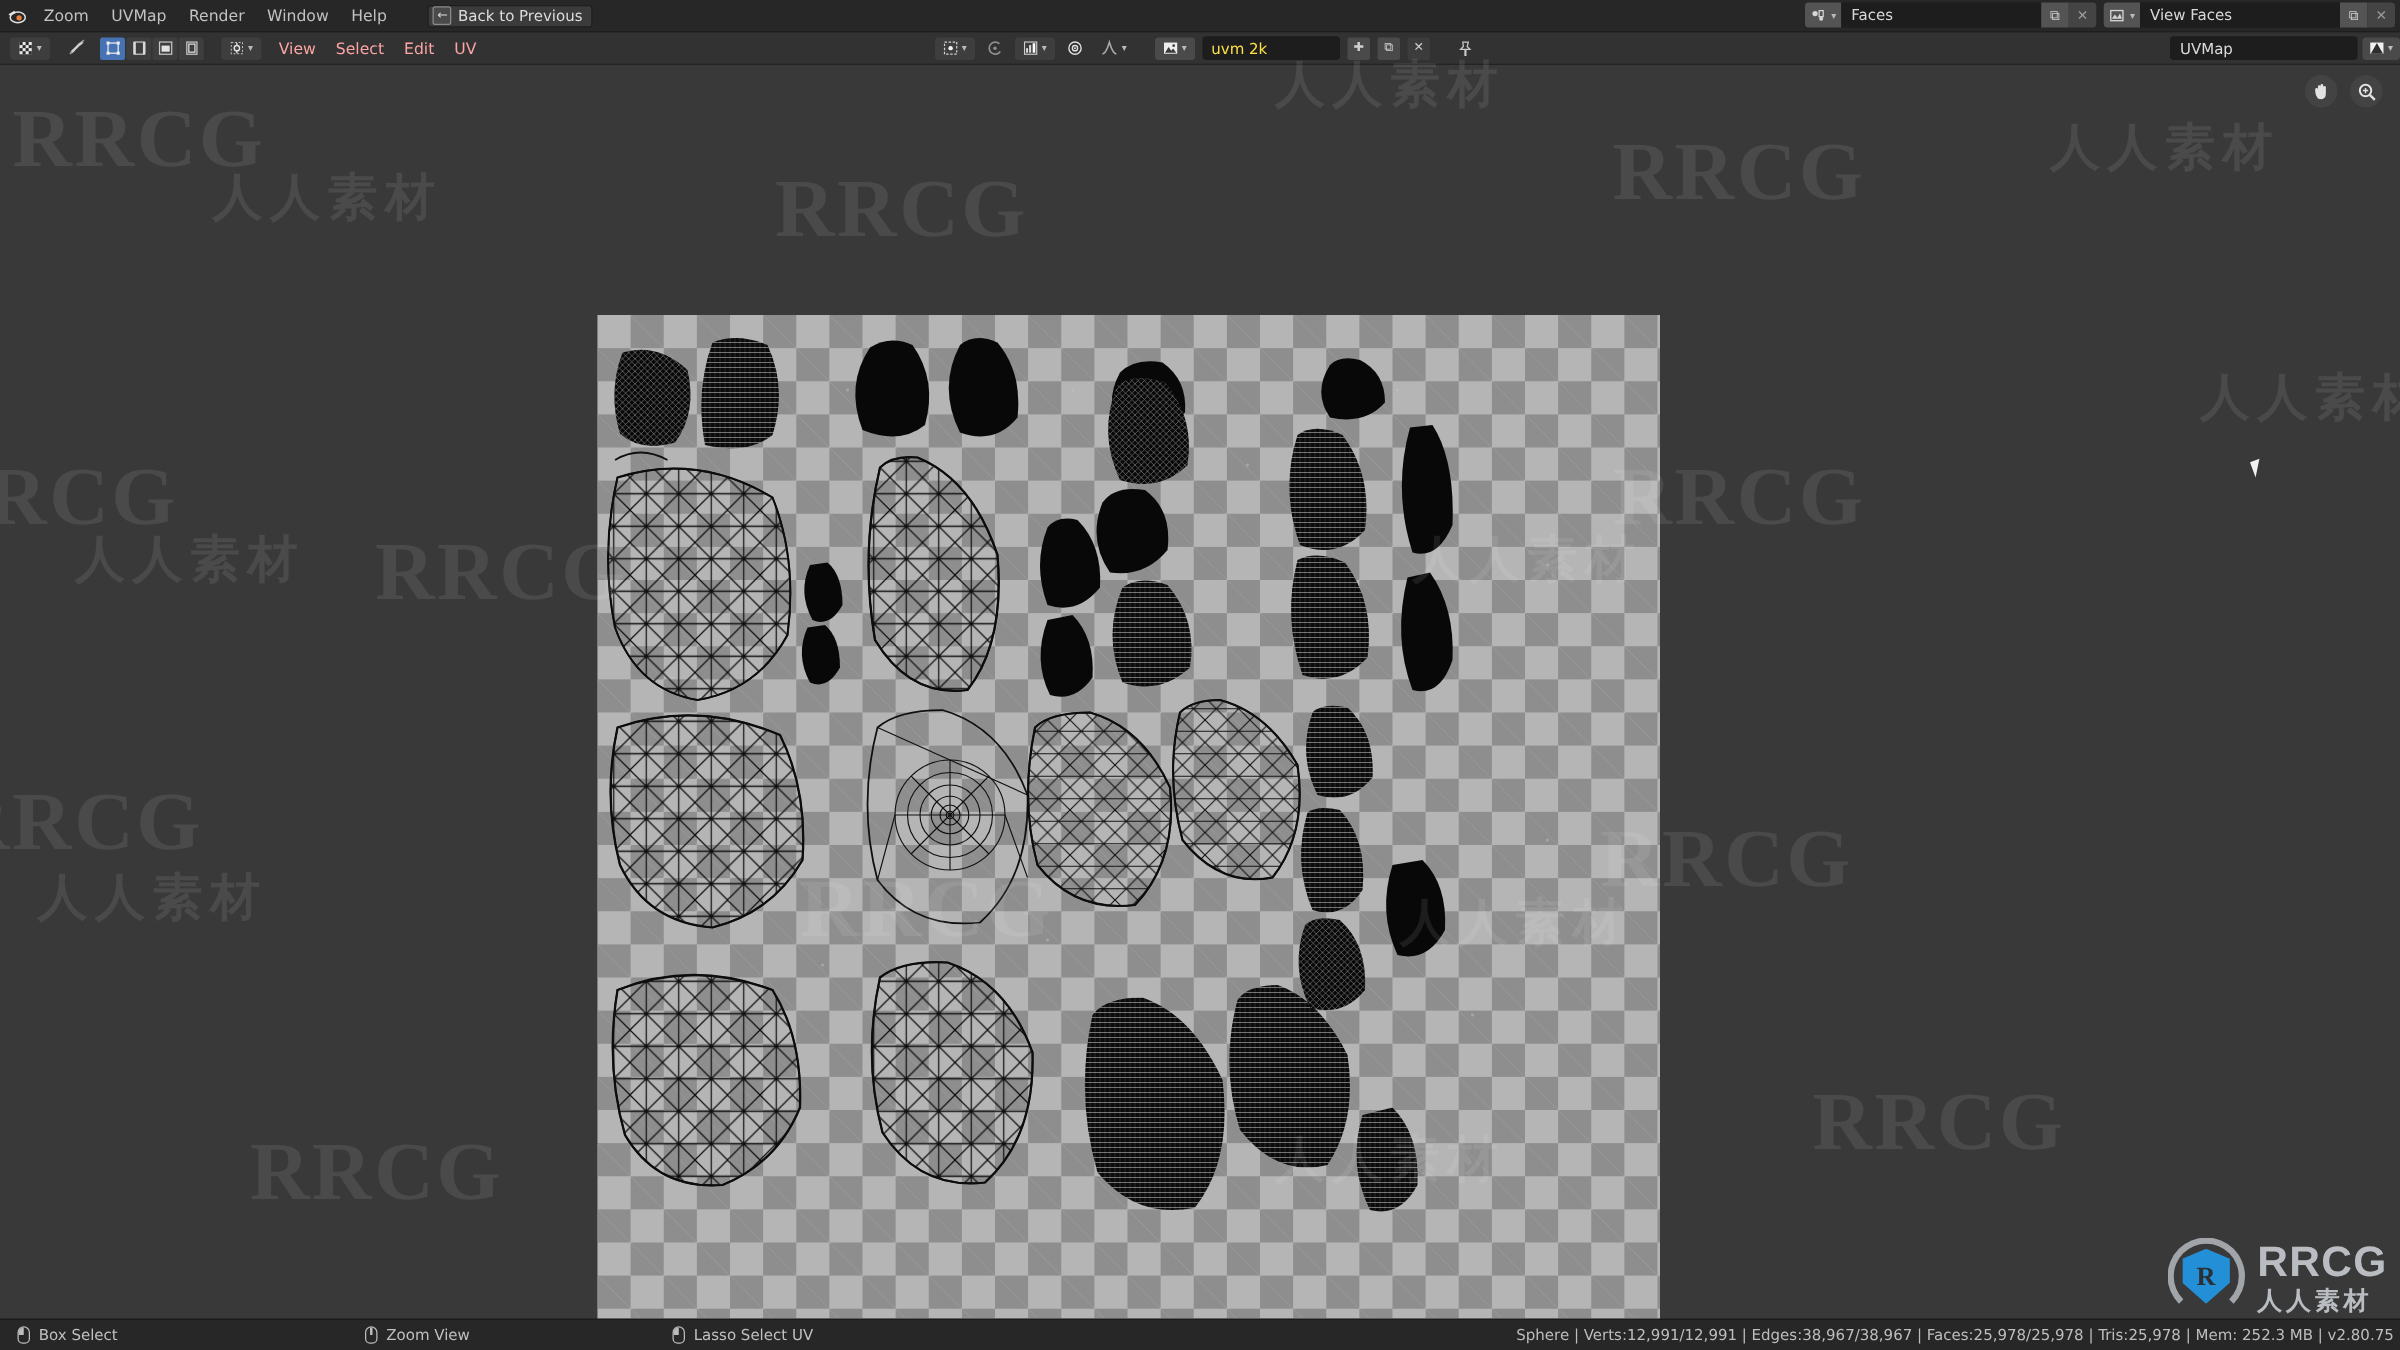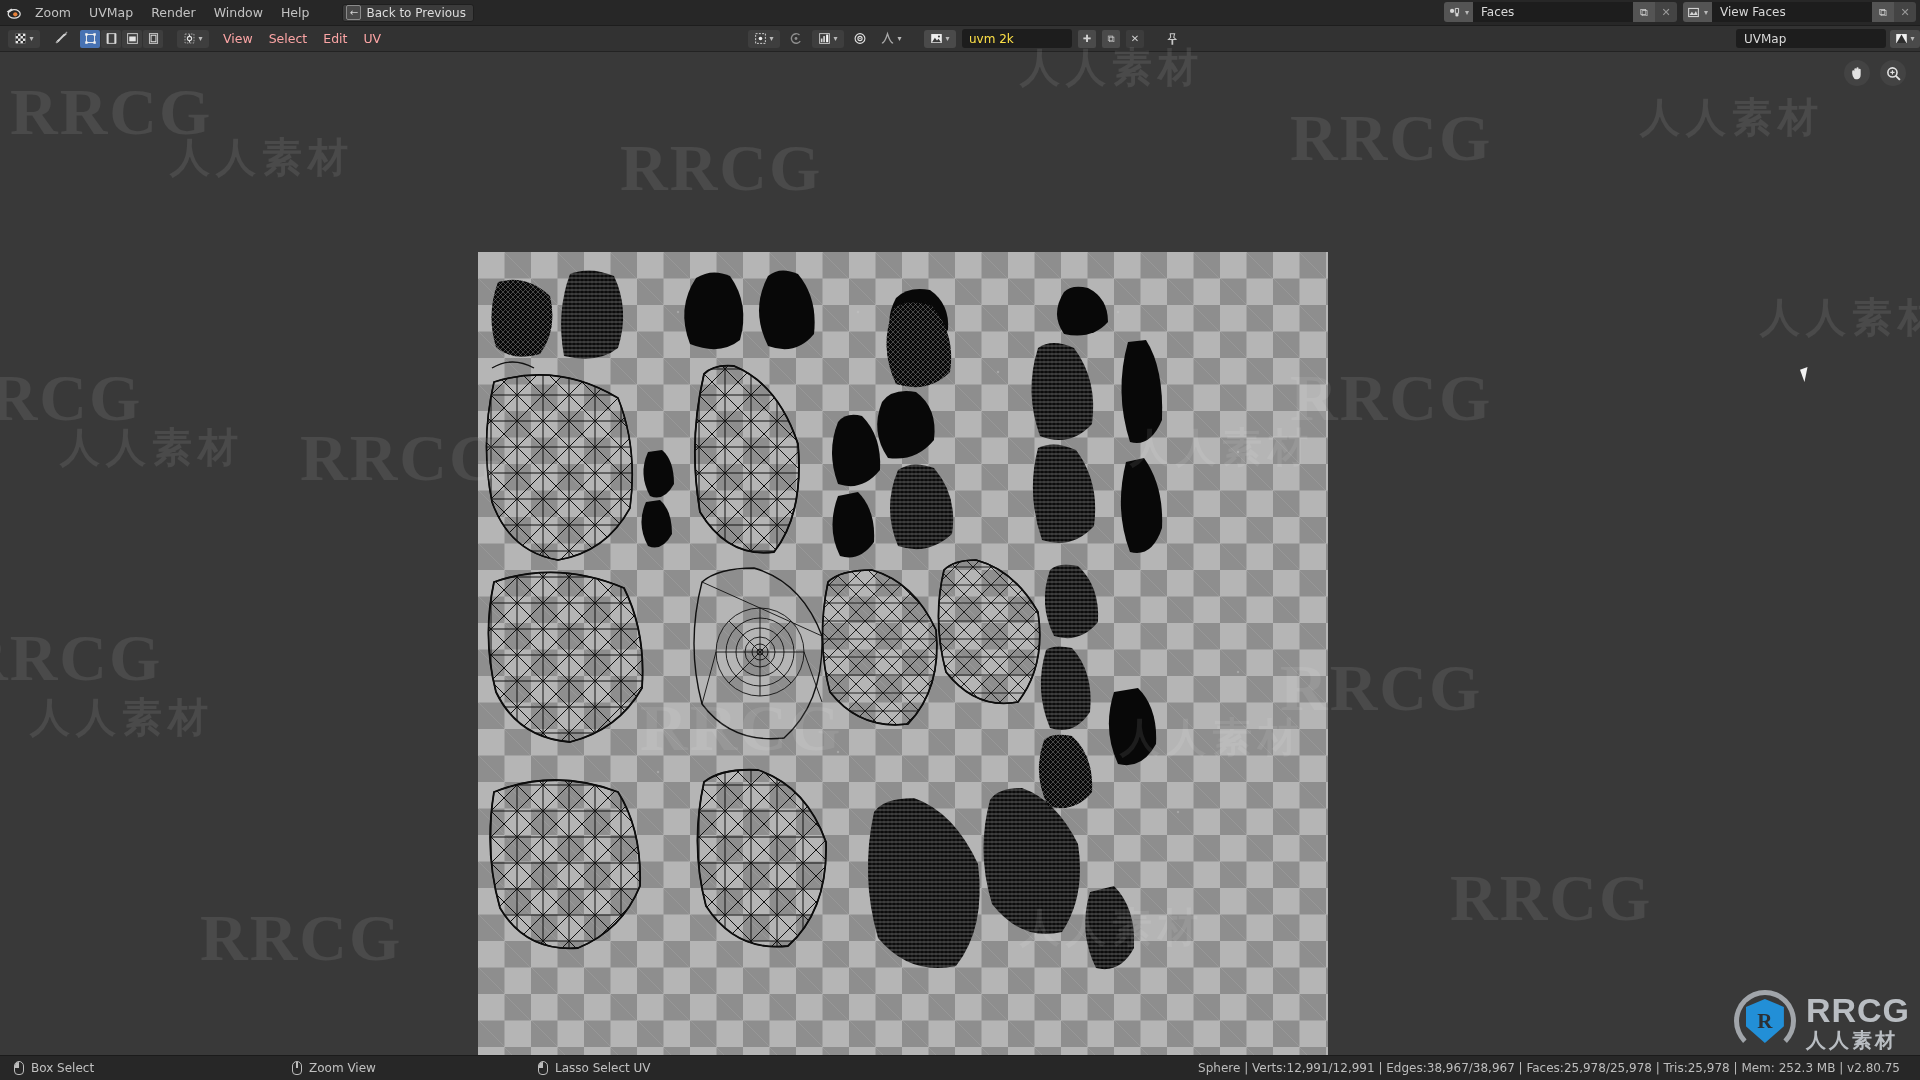--- a/index.html
+++ b/index.html
@@ -123,21 +123,21 @@
   .status-item { display: flex; align-items: center; gap: 7px; color: #c0c0c0; font-size: 12px; }
   .mouse-ic {
     width: 10px; height: 14px; border: 1.5px solid #bcbcbc; border-radius: 5px 5px 4px 4px;
     position: relative; flex: none;
   }
   .mouse-ic.l::before { content:""; position:absolute; left:0; top:0; width:4px; height:6px;
     background:#bcbcbc; border-radius:4px 0 0 0; }
   .mouse-ic.m::before { content:""; position:absolute; left:2.5px; top:0; width:2.5px; height:6px;
     background:#bcbcbc; }
   .status-right {
-    position: absolute; right: 20px; color: #bdbdbd; font-size: 12px; white-space: nowrap;
+    position: absolute; right: 5px; color: #bdbdbd; font-size: 12px; white-space: nowrap;
   }
 
   
   .wm-layer { position: absolute; inset: 0; pointer-events: none; overflow: hidden; }
   .wm {
     position: absolute; color: rgba(255,255,255,0.085); font-weight: bold;
     white-space: nowrap; letter-spacing: 2px;
   }
   .wm.rrcg { font-family: "Liberation Serif", serif; }
   .wm.cn { font-family: "DejaVu Sans", sans-serif; letter-spacing: 6px; }

